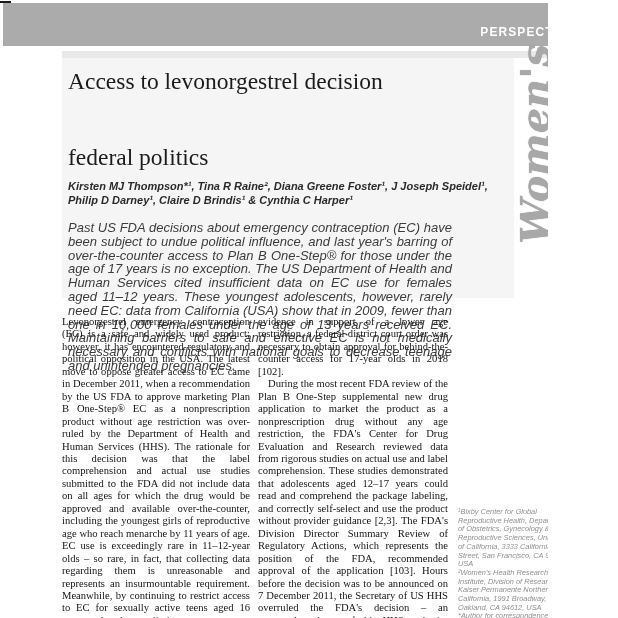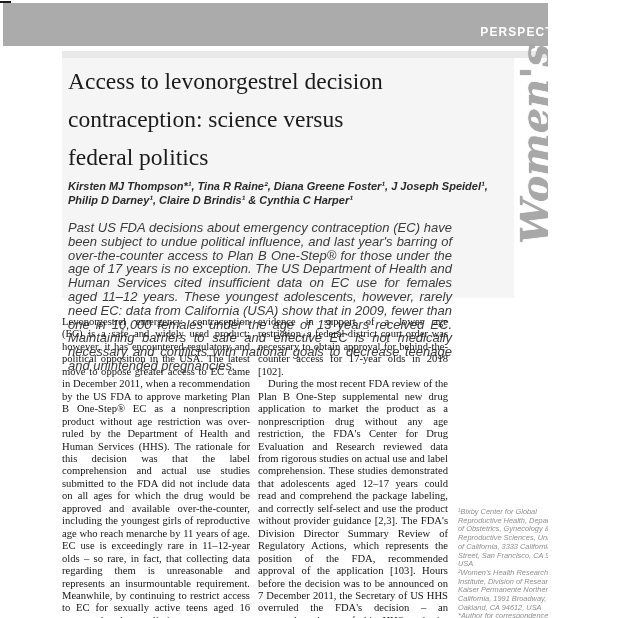--- a/index.html
+++ b/index.html
@@ -82,21 +82,21 @@
   <div class="crop-tr"></div>
 
   <div class="banner">
     <span class="banner-label">PERSPECTIVE</span>
   </div>
 
   <div class="top-strip"></div>
   <div class="panel"></div>
 
   <h1 class="title"><span>Access to levonorgestrel decision</span><br>
-    <span>contraception: science versus</span><br>
+    <br>
     <span>federal politics</span>
   </h1>
 
   <div class="authors">Kirsten MJ Thompson*¹, Tina R Raine², Diana Greene Foster¹, J Joseph Speidel¹, Philip D Darney¹, Claire D Brindis¹ &amp; Cynthia C Harper¹</div>
 
   <div class="abstract">Past US FDA decisions about emergency contraception (EC) have been subject to undue political influence, and last year's barring of over-the-counter access to Plan B One-Step® for those under the age of 17 years is no exception. The US Department of Health and Human Services cited insufficient data on EC use for females aged 11–12 years. These youngest adolescents, however, rarely need EC: data from California (USA) show that in 2009, fewer than one in 10,000 females under the age of 13 years received EC. Maintaining barriers to safe and effective EC is not medically necessary and conflicts with national goals to decrease teenage and unintended pregnancies.</div>
 
   <div class="mast-wrap">
     <div class="mast-inner">
       <span class="mast-word1">Women's</span>

